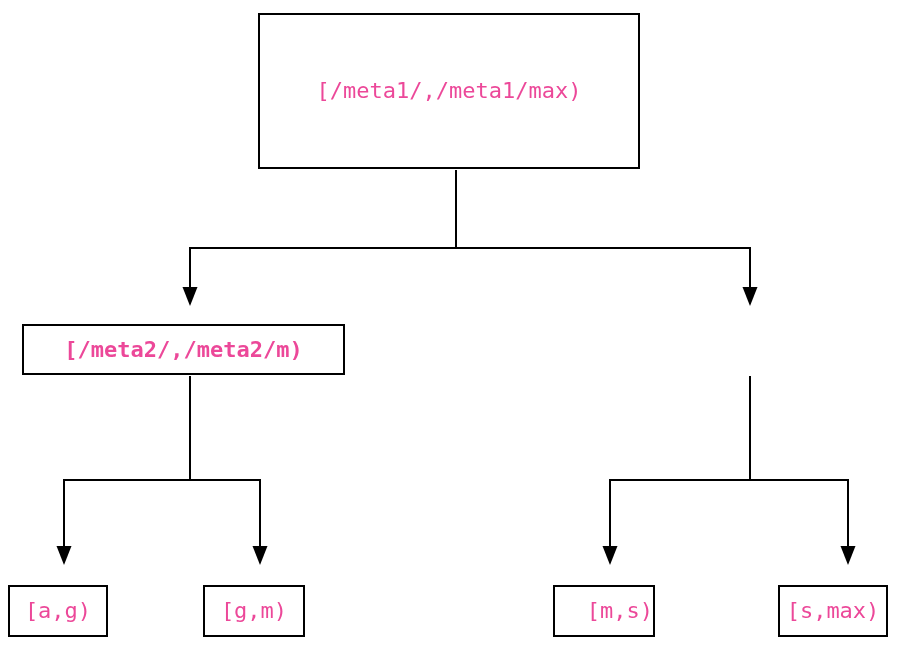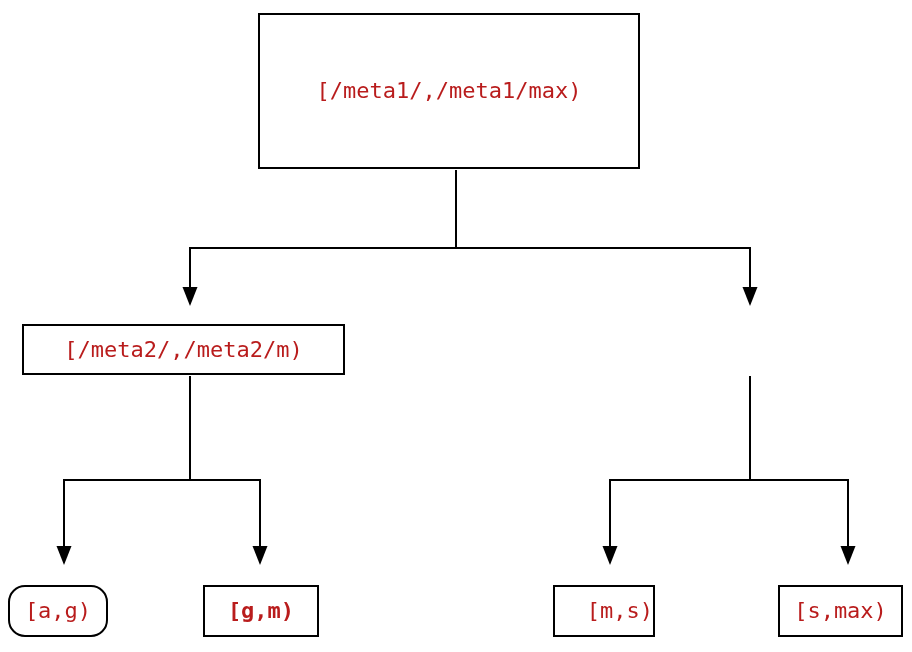--- a/index.html
+++ b/index.html
@@ -20,35 +20,35 @@
     left: 0;
     top: 0;
     width: 912px;
     height: 652px;
   }
   .node {
     position: absolute;
     box-sizing: border-box;
     border: 2px solid #000000;
     background: #ffffff;
-    color: #b91c1c;
+    color: #ec4899;
     display: flex;
     align-items: center;
     justify-content: center;
     font-size: 22px;
     line-height: 1;
     white-space: nowrap;
   }
   .node-root   { left: 258px; top: 13px;  width: 382px; height: 156px; }
-  .node-mid-l  { left: 22px;  top: 324px; width: 323px; height: 51px; }
+  .node-mid-l  { left: 22px;  top: 324px; width: 323px; height: 51px; font-weight: bold; }
   .node-mid-r  { left: 583px; top: 324px; width: 322px; height: 51px; }
-  .node-leaf-1 { left: 8px;   top: 585px; width: 100px; height: 52px; border-radius: 17px; }
-  .node-leaf-2 { left: 203px; top: 585px; width: 116px;  height: 52px; font-weight: bold; }
+  .node-leaf-1 { left: 8px;   top: 585px; width: 100px; height: 52px; }
+  .node-leaf-2 { left: 203px; top: 585px; width: 102px;  height: 52px; }
   .node-leaf-3 { left: 553px; top: 585px; width: 102px; height: 52px; justify-content: flex-end; }
-  .node-leaf-4 { left: 778px; top: 585px; width: 125px; height: 52px; }
+  .node-leaf-4 { left: 778px; top: 585px; width: 110px; height: 52px; }
   .edge-line {
     stroke: #000000;
     stroke-width: 2;
     fill: none;
   }
   .arrowhead {
     fill: #000000;
     stroke: none;
   }
 </style>

